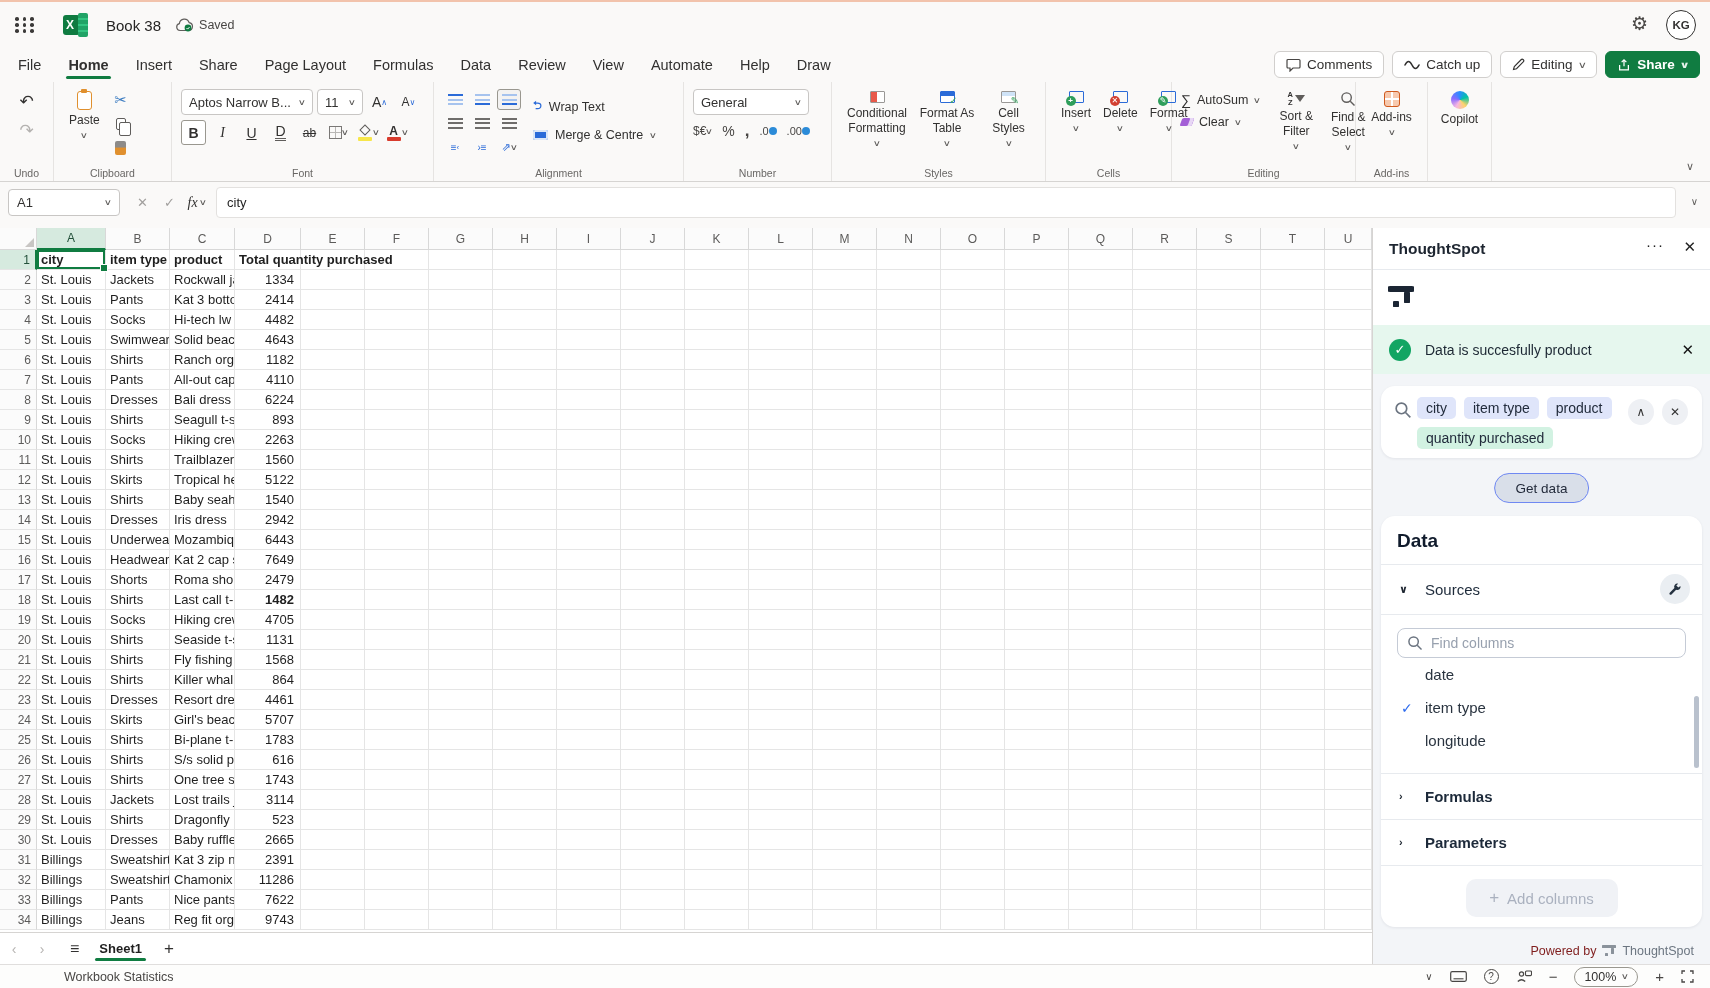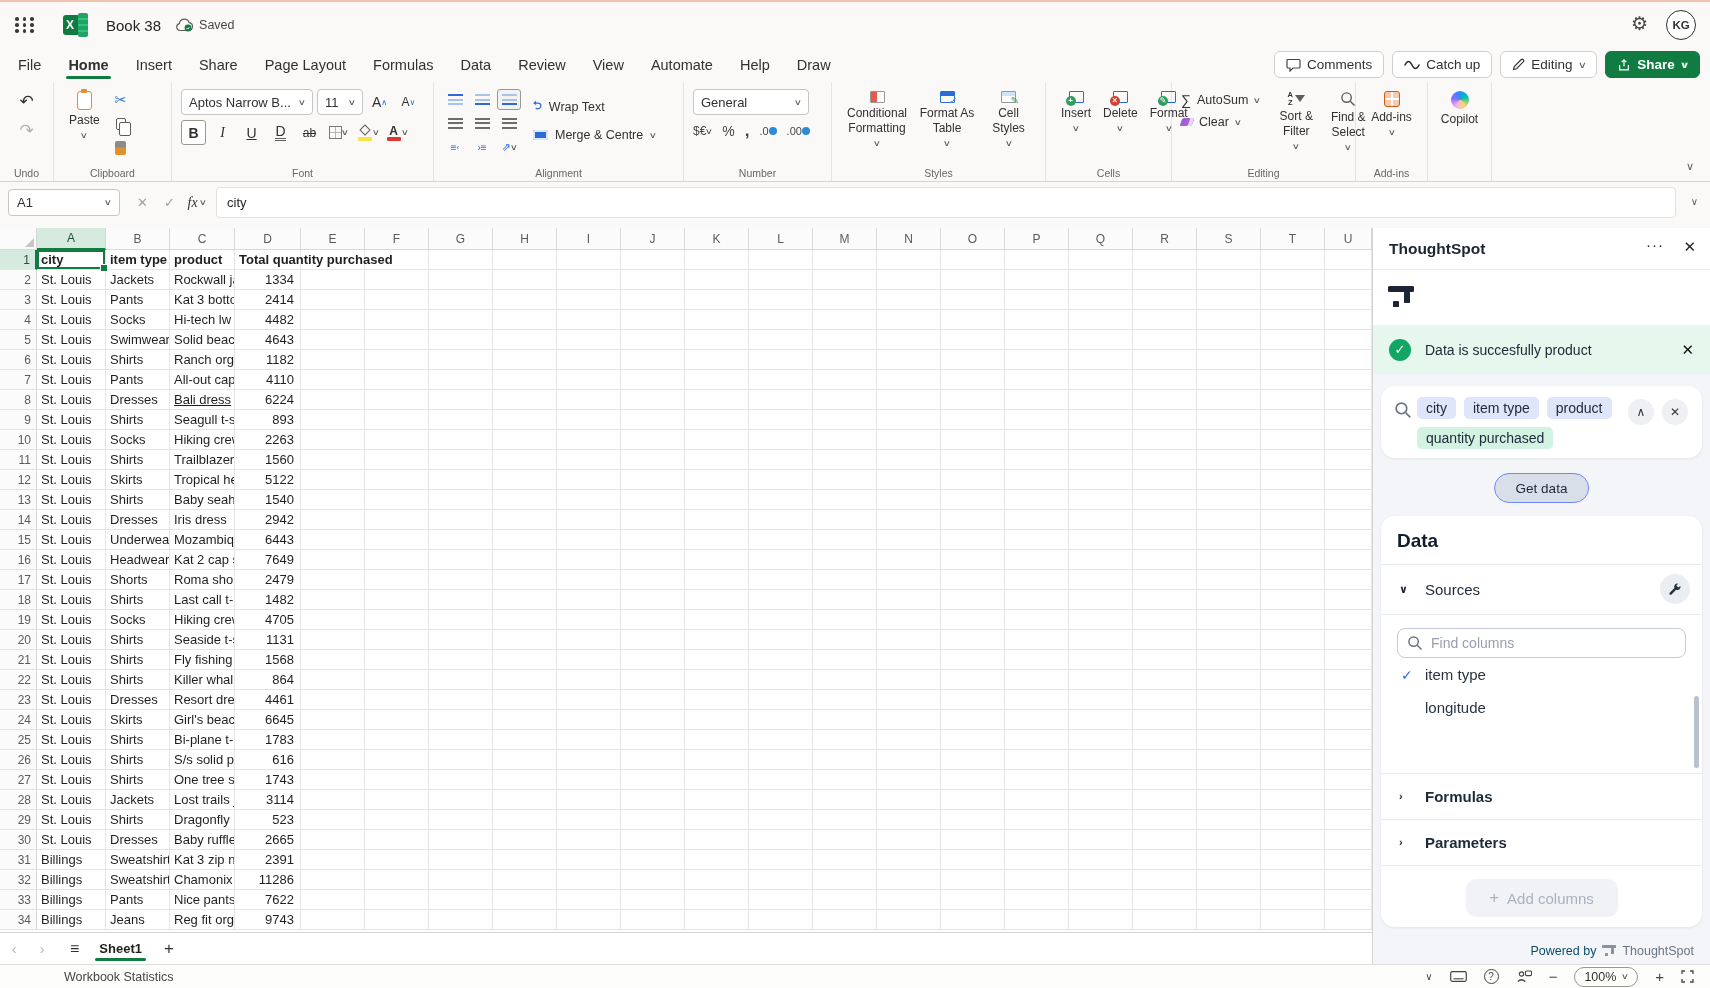--- a/index.html
+++ b/index.html
@@ -158,21 +158,21 @@
   #find-input input{border:none;outline:none;flex:1;font-size:14px;color:#2a3440;font-family:inherit;background:transparent;}
   #find-input input::placeholder{color:#97a0ae;}
   #list-viewport{position:absolute;top:150px;left:0;right:0;height:107px;overflow:hidden;}
   #col-list{margin-top:-8px;}
   .src-item{height:33px;display:flex;align-items:center;font-size:15px;color:#2a3440;cursor:pointer;position:relative;}
   .src-item .ck{position:absolute;left:20px;color:var(--check-blue);font-size:14px;font-weight:bold;}
   .src-item .nm{margin-left:44px;}
   #list-scrollbar{position:absolute;right:3px;top:180px;width:5px;height:72px;border-radius:3px;background:#b9c1cd;cursor:pointer;}
   #addcols-btn{position:absolute;left:50%;transform:translateX(-50%);top:363px;width:152px;height:38px;border-radius:10px;background:#f0f2f6;display:flex;align-items:center;justify-content:center;gap:8px;font-size:15px;color:#aab1bf;cursor:default;}
   #powered{position:absolute;right:16px;top:570px;display:flex;align-items:center;gap:6px;}
-  #powered .pb{font-size:12.5px;color:#0c4a6e;}
+  #powered .pb{font-size:12.5px;color:#7f1d1d;}
   #powered .brand{font-size:12.5px;color:#6b7580;}
 
   
   #sheetbar{position:absolute;top:932px;left:0;width:1372px;height:32px;background:#fff;border-top:1px solid #d6d4d2;display:flex;align-items:center;}
   .snav{font-size:14px;color:#b5b3b1;width:28px;text-align:center;cursor:default;}
   #all-sheets{font-size:16px;color:#323130;margin:0 8px 0 14px;cursor:pointer;}
   #sheet-tab{position:relative;font-size:13px;font-weight:bold;color:#1f1f1f;margin:0 4px;padding:0 8px;height:100%;display:flex;align-items:center;cursor:pointer;}
   #sheet-tab::after{content:"";position:absolute;left:4px;right:4px;bottom:3px;height:3px;background:var(--excel-green);border-radius:2px;}
   #add-sheet{font-size:17px;color:#323130;margin-left:10px;cursor:pointer;}
 
@@ -708,21 +708,21 @@
       <div class="gcell" style="width: 64px;"></div>
       <div class="gcell" style="width: 64px;"></div>
       <div class="gcell" style="width: 64px;"></div>
       <div class="gcell" style="width: 64px;"></div>
       <div class="gcell" style="width: 47px;"></div>
     </div>
     <div class="grow">
       <div class="rowhdr">8</div>
       <div class="gcell" style="width: 69px;">St. Louis</div>
       <div class="gcell" style="width: 64px;">Dresses</div>
-      <div class="gcell" style="width: 65px; text-decoration: underline;">Bali dress</div>
+      <div class="gcell" style="width: 65px;">Bali dress</div>
       <div class="gcell num" style="width: 66px;">6224</div>
       <div class="gcell" style="width: 64px;"></div>
       <div class="gcell" style="width: 64px;"></div>
       <div class="gcell" style="width: 64px;"></div>
       <div class="gcell" style="width: 64px;"></div>
       <div class="gcell" style="width: 64px;"></div>
       <div class="gcell" style="width: 64px;"></div>
       <div class="gcell" style="width: 64px;"></div>
       <div class="gcell" style="width: 64px;"></div>
       <div class="gcell" style="width: 64px;"></div>
@@ -949,21 +949,21 @@
       <div class="gcell" style="width: 64px;"></div>
       <div class="gcell" style="width: 64px;"></div>
       <div class="gcell" style="width: 64px;"></div>
       <div class="gcell" style="width: 47px;"></div>
     </div>
     <div class="grow">
       <div class="rowhdr">18</div>
       <div class="gcell" style="width: 69px;">St. Louis</div>
       <div class="gcell" style="width: 64px;">Shirts</div>
       <div class="gcell" style="width: 65px;">Last call t-</div>
-      <div class="gcell num" style="width: 66px;">1482</div>
+      <div class="gcell num" style="width: 66px; font-weight: bold;">1482</div>
       <div class="gcell" style="width: 64px;"></div>
       <div class="gcell" style="width: 64px;"></div>
       <div class="gcell" style="width: 64px;"></div>
       <div class="gcell" style="width: 64px;"></div>
       <div class="gcell" style="width: 64px;"></div>
       <div class="gcell" style="width: 64px;"></div>
       <div class="gcell" style="width: 64px;"></div>
       <div class="gcell" style="width: 64px;"></div>
       <div class="gcell" style="width: 64px;"></div>
       <div class="gcell" style="width: 64px;"></div>
@@ -1093,21 +1093,21 @@
       <div class="gcell" style="width: 64px;"></div>
       <div class="gcell" style="width: 64px;"></div>
       <div class="gcell" style="width: 64px;"></div>
       <div class="gcell" style="width: 47px;"></div>
     </div>
     <div class="grow">
       <div class="rowhdr">24</div>
       <div class="gcell" style="width: 69px;">St. Louis</div>
       <div class="gcell" style="width: 64px;">Skirts</div>
       <div class="gcell" style="width: 65px;">Girl's beac</div>
-      <div class="gcell num" style="width: 66px;">6645</div>
+      <div class="gcell num" style="width: 66px;">5707</div>
       <div class="gcell" style="width: 64px;"></div>
       <div class="gcell" style="width: 64px;"></div>
       <div class="gcell" style="width: 64px;"></div>
       <div class="gcell" style="width: 64px;"></div>
       <div class="gcell" style="width: 64px;"></div>
       <div class="gcell" style="width: 64px;"></div>
       <div class="gcell" style="width: 64px;"></div>
       <div class="gcell" style="width: 64px;"></div>
       <div class="gcell" style="width: 64px;"></div>
       <div class="gcell" style="width: 64px;"></div>
@@ -1411,20 +1411,23 @@
       <div class="cdiv" style="top:98px;"></div>
       <div id="find-input">
         <svg width="16" height="16" viewBox="0 0 15 15">
             <circle cx="6.2" cy="6.2" r="4.4" fill="none" stroke="#6b7480" stroke-width="1.4"></circle>
             <path d="M9.6 9.6L13.6 13.6" stroke="#6b7480" stroke-width="1.4"></path>
           </svg>
         <input placeholder="Find columns" style="">
       </div>
       <div id="list-viewport">
         <div id="col-list">
+            <div class="src-item">
+              <span class="nm">date</span>
+            </div>
             <div class="src-item">
               <span class="ck">✓</span>
               <span class="nm">item type</span>
             </div>
             <div class="src-item">
               <span class="nm">longitude</span>
             </div>
           </div>
       </div>
       <div id="list-scrollbar"></div>

